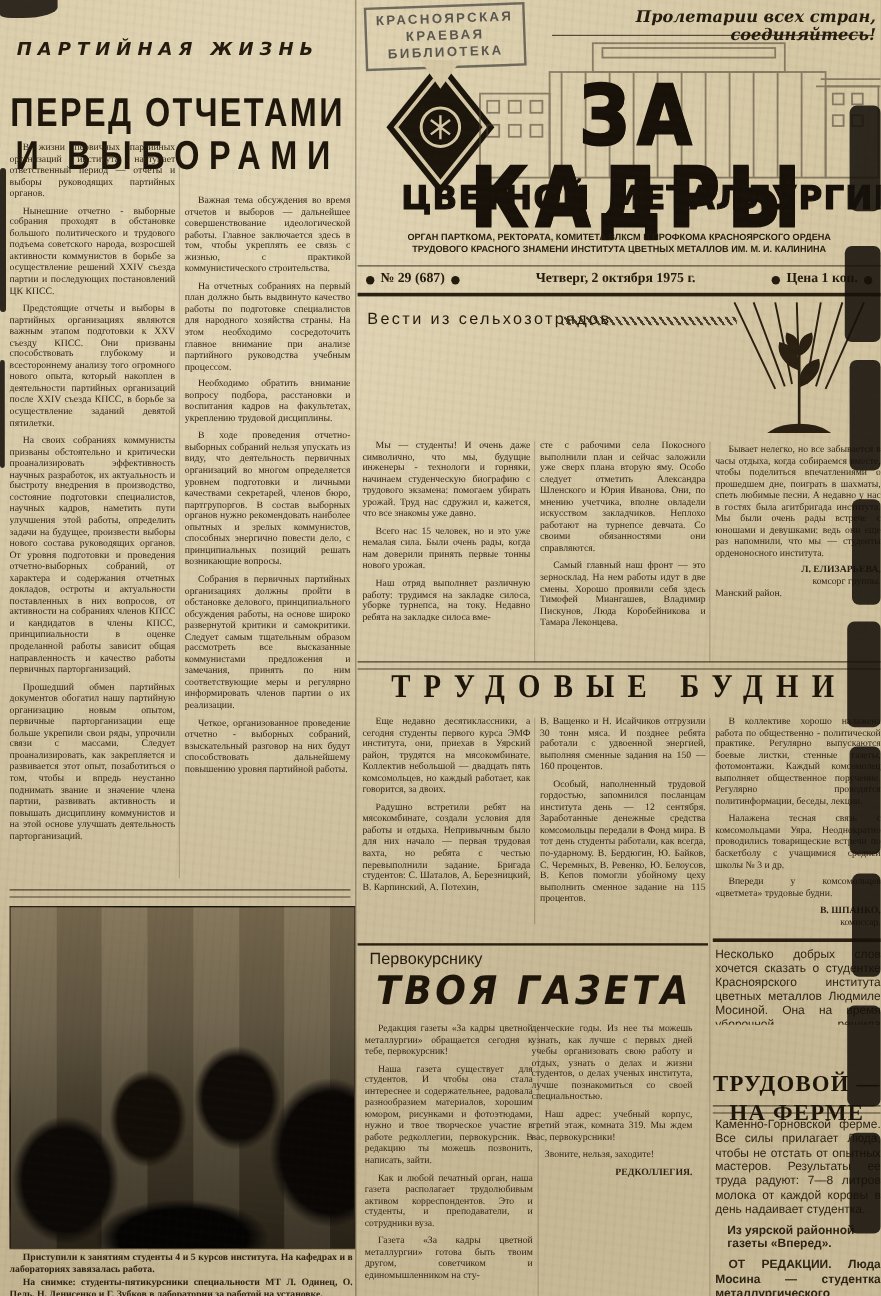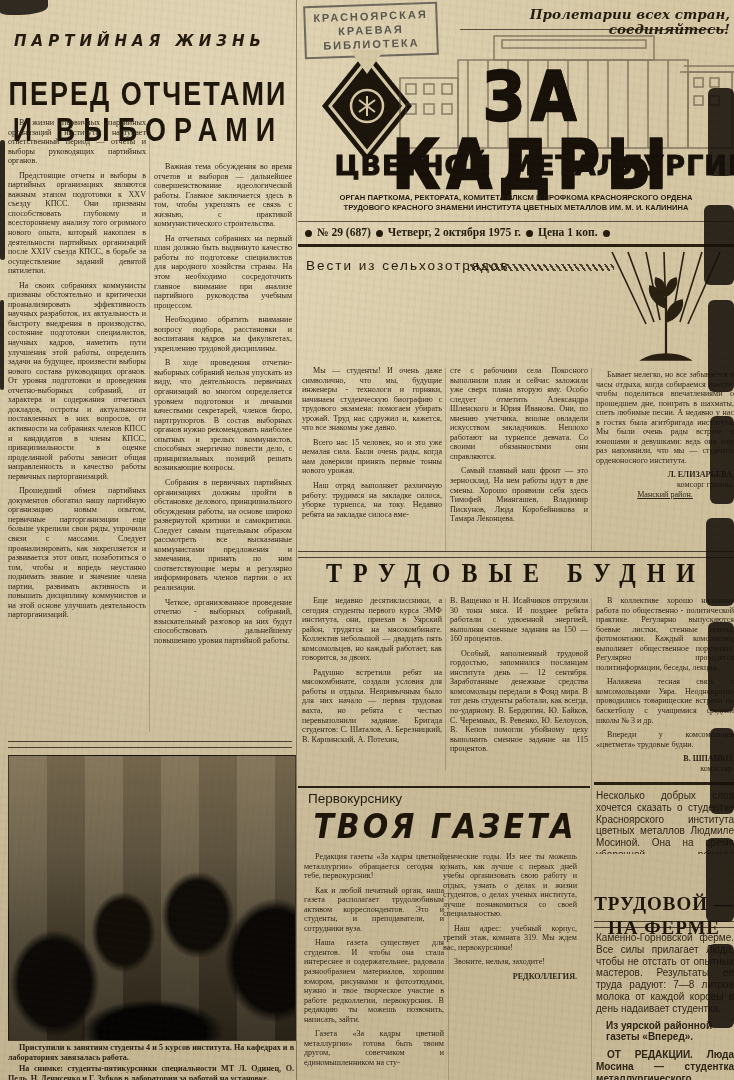--- a/index.html
+++ b/index.html
@@ -50,38 +50,38 @@
     font:700 58px/1 "DejaVu Sans",sans-serif;letter-spacing:7px;word-spacing:14px;
     transform:scaleY(1.18);transform-origin:center top;
     -webkit-text-stroke:2px #17110a;text-shadow:1px 0 #17110a;}
   .title-sub{left:352px;top:152px;width:382px;text-align:center;color:#17110a;
     font:700 27px/1 "DejaVu Sans",sans-serif;letter-spacing:1px;
     -webkit-text-stroke:1px #17110a;display:flex;align-items:center;justify-content:center;gap:8px;}
   .title-dash{display:inline-block;width:34px;height:6px;background:#17110a;border-radius:1px;}
   .subtitle{left:298px;top:193px;width:436px;text-align:center;color:#241b0d;
     font:700 7.6px/1.35 "Liberation Sans",sans-serif;}
   .issue{left:298px;top:221px;width:436px;height:23px;border-top:1px solid rgba(40,30,18,.7);
-    display:flex;align-items:center;
+    display:flex;align-items:center;justify-content:space-between;
     font:700 11.5px/1 "Liberation Serif",serif;color:#241b0d;padding:0 2px;box-sizing:border-box;}
   .issue-rule{left:298px;top:244px;width:436px;}
   .dot{display:inline-block;width:7px;height:7px;border-radius:50%;background:#241b0d;
     vertical-align:middle;margin:0 5px;}
   .issue .grp{display:flex;align-items:center;}
   
   .kicker-vesti{left:306px;top:259px;font:400 13.5px/1 "Liberation Sans",sans-serif;
     letter-spacing:2px;color:#241b0d;}
   .wavy{left:468px;top:264px;width:146px;height:7px;opacity:.8;
     background:repeating-linear-gradient(55deg,#2a2012 0 2px,transparent 2px 5px);}
   .h-pishem{left:296px;top:282px;width:304px;text-align:center;color:#1d150a;
     font-family:"Liberation Sans",sans-serif;font-weight:700;}
   .h-pishem .l1{display:block;font-size:27px;letter-spacing:5px;transform:scaleY(1.2);transform-origin:center top;}
   .h-pishem .l2{display:block;font-size:27px;letter-spacing:9px;transform:scaleY(1.2);transform-origin:center top;margin-top:8px;}
   .sig-row{text-align:right;font-weight:700;margin-top:2px;}
   .sig-role{text-align:right;}
-  .sig-place{text-align:center;text-decoration:underline;}
+  .sig-place{text-align:left;}
   
   .h-trud{left:298px;top:559px;width:436px;text-align:center;color:#1d150a;
     font:700 24px/1 "Liberation Serif",serif;letter-spacing:11px;transform:scaleY(1.15);
     transform-origin:center top;}
   
   .kicker-perv{left:308px;top:792px;font:400 13.5px/1 "Liberation Sans",sans-serif;color:#241b0d;}
   .h-tvoya{left:306px;top:810px;width:278px;text-align:center;color:#1d150a;
     font:700 italic 30px/1 "DejaVu Sans",sans-serif;letter-spacing:3px;transform:scaleY(1.1);
     transform-origin:center top;}
   
@@ -111,20 +111,21 @@
 
 <div class="sheet">
 
   <div class="abs kicker-party">ПАРТИЙНАЯ ЖИЗНЬ</div>
   <div class="abs h-party">
     <span class="l1">ПЕРЕД ОТЧЕТАМИ</span>
     <span class="l2">И ВЫБОРАМИ</span>
   </div>
   <div class="col" style="left:8px;top:118px;width:138px;height:618px;">
       <p>В жизни первичных партийных организаций института наступает ответственный период — отчеты и выборы руководящих партийных органов.</p>
+      <p>Нынешние отчетно - выборные собрания проходят в обстановке большого политического и трудового подъема советского народа, возросшей активности коммунистов в борьбе за осуществление решений XXIV съезда партии и последующих постановлений ЦК КПСС.</p>
       <p>Предстоящие отчеты и выборы в партийных организациях являются важным этапом подготовки к XXV съезду КПСС. Они призваны способствовать глубокому и всестороннему анализу того огромного нового опыта, который накоплен в деятельности партийных организаций после XXIV съезда КПСС, в борьбе за осуществление заданий девятой пятилетки.</p>
       <p>На своих собраниях коммунисты призваны обстоятельно и критически проанализировать эффективность научных разработок, их актуальность и быстроту внедрения в производство, состояние подготовки специалистов, научных кадров, наметить пути улучшения этой работы, определить задачи на будущее, произвести выборы нового состава руководящих органов. От уровня подготовки и проведения отчетно-выборных собраний, от характера и содержания отчетных докладов, остроты и актуальности поставленных в них вопросов, от активности на собраниях членов КПСС и кандидатов в члены КПСС, принципиальности в оценке проделанной работы зависит общая направленность и качество работы первичных парторганизаций.</p>
       <p>Прошедший обмен партийных документов обогатил нашу партийную организацию новым опытом, первичные парторганизации еще больше укрепили свои ряды, упрочили связи с массами. Следует проанализировать, как закрепляется и развивается этот опыт, позаботиться о том, чтобы и впредь неустанно поднимать звание и значение члена партии, развивать активность и повышать дисциплину коммунистов и на этой основе улучшать деятельность парторганизаций.</p>
     </div>
   <div class="vrule" style="left:149px;top:120px;height:612px;opacity:.5;"></div>
   <div class="col" style="left:154px;top:118px;width:138px;height:620px;margin-top:44px;">
       <p>Важная тема обсуждения во время отчетов и выборов — дальнейшее совершенствование идеологической работы. Главное заключается здесь в том, чтобы укреплять ее связь с жизнью, с практикой коммунистического строительства.</p>
       <p>На отчетных собраниях на первый план должно быть выдвинуто качество работы по подготовке специалистов для народного хозяйства страны. На этом необходимо сосредоточить главное внимание при анализе партийного руководства учебным процессом.</p>
       <p>Необходимо обратить внимание вопросу подбора, расстановки и воспитания кадров на факультетах, укреплению трудовой дисциплины.</p>
       <p>В ходе проведения отчетно-выборных собраний нельзя упускать из виду, что деятельность первичных организаций во многом определяется уровнем подготовки и личными качествами секретарей, членов бюро, партгрупоргов. В состав выборных органов нужно рекомендовать наиболее опытных и зрелых коммунистов, способных энергично повести дело, с принципиальных позиций решать возникающие вопросы.</p>
@@ -267,22 +268,22 @@
       </div>
     <div class="sig-row">В. ШПАНКО,</div>
     <div class="sig-role">комиссар.</div>
   </div>
 
   <div class="hrule" style="left:298px;top:786px;width:292px;height:2px;background:#2a2012;"></div>
   <div class="abs kicker-perv">Первокурснику</div>
   <div class="abs h-tvoya">ТВОЯ ГАЗЕТА</div>
   <div class="col" style="left:304px;top:852px;width:140px;height:228px;">
       <p>Редакция газеты «За кадры цветной металлургии» обращается сегодня к тебе, первокурсник!</p>
+      <p>Наша газета существует для студентов. И чтобы она стала интереснее и содержательнее, радовала разнообразием материалов, хорошим юмором, рисунками и фотоэтюдами, нужно и твое творческое участие в работе редколлегии, первокурсник. В редакцию ты можешь позвонить, написать, зайти.</p>
       <p>Как и любой печатный орган, наша газета располагает трудолюбивым активом корреспондентов. Это и студенты, и преподаватели, и сотрудники вуза.</p>
-      <p>Наша газета существует для студентов. И чтобы она стала интереснее и содержательнее, радовала разнообразием материалов, хорошим юмором, рисунками и фотоэтюдами, нужно и твое творческое участие в работе редколлегии, первокурсник. В редакцию ты можешь позвонить, написать, зайти.</p>
       <p>Газета «За кадры цветной металлургии» готова быть твоим другом, советчиком и единомышленником на сту-</p>
     </div>
   <div class="vrule" style="left:448px;top:854px;height:226px;opacity:.5;"></div>
   <div class="col cont" style="left:443px;top:852px;width:134px;height:228px;">
     <div>
         <p>денческие годы. Из нее ты можешь узнать, как лучше с первых дней учебы организовать свою работу и отдых, узнать о делах и жизни студентов, о делах ученых института, лучше познакомиться со своей специальностью.</p>
         <p>Наш адрес: учебный корпус, третий этаж, комната 319. Мы ждем вас, первокурсники!</p>
         <p>Звоните, нельзя, заходите!</p>
       </div>
     <div class="sig-row">РЕДКОЛЛЕГИЯ.</div>

